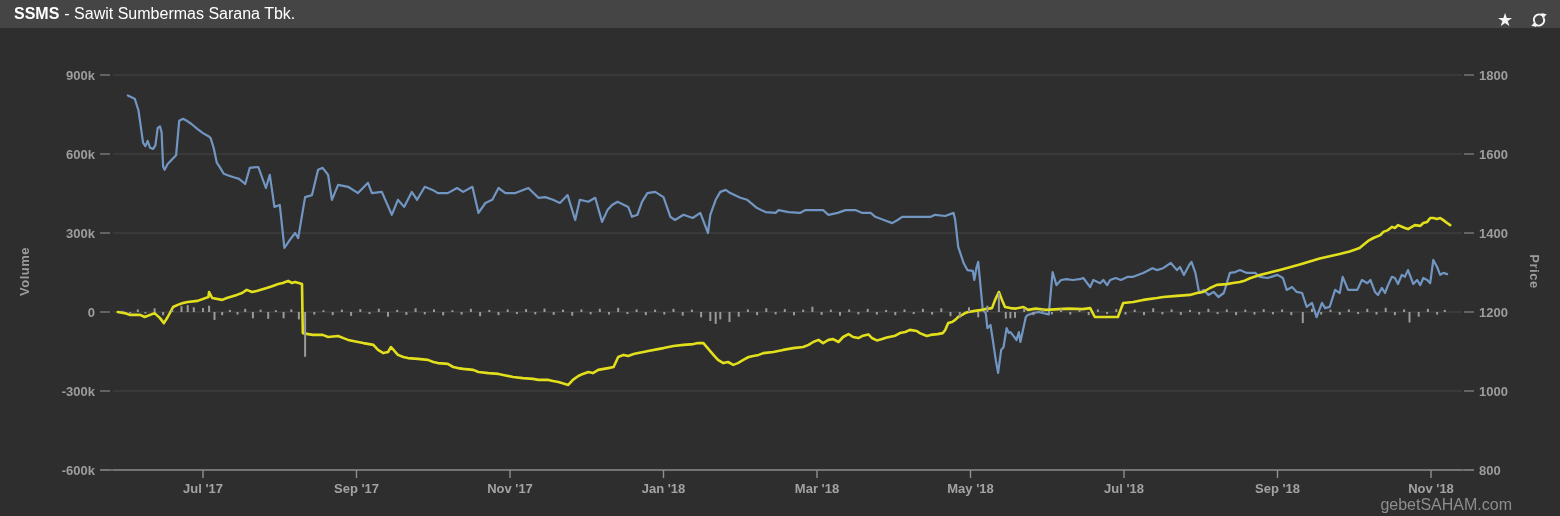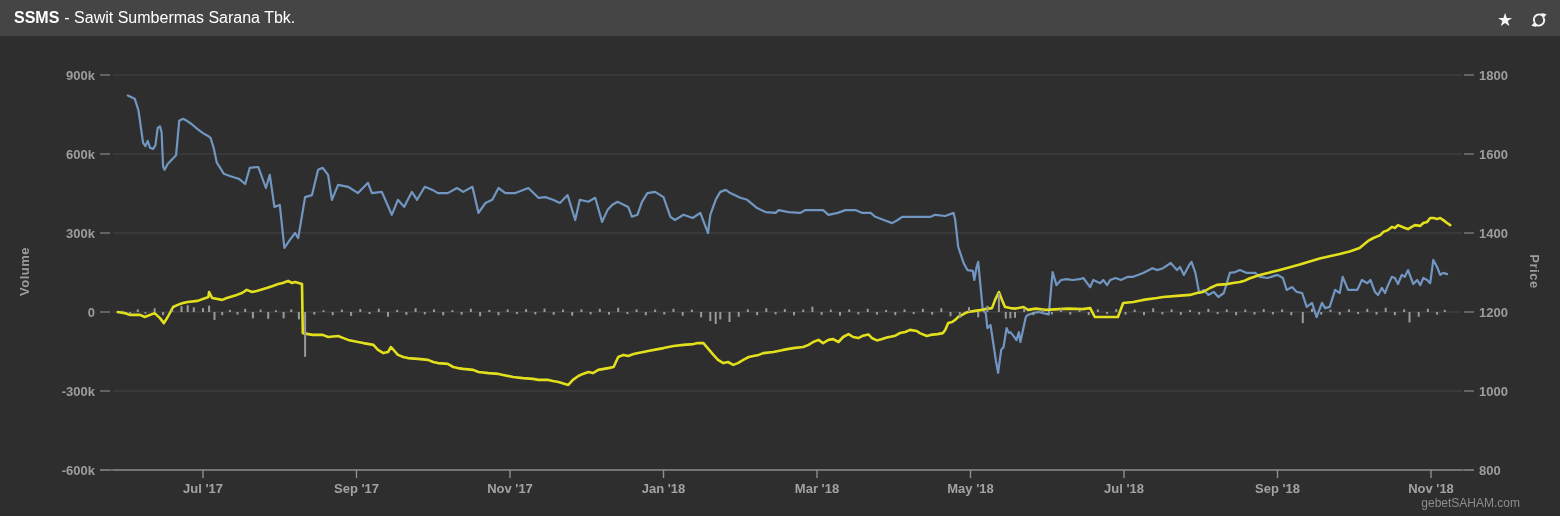--- a/index.html
+++ b/index.html
@@ -1,38 +1,38 @@
 <!DOCTYPE html>
 <html><head>
 <meta charset="utf-8">
 <style>
   html,body{margin:0;padding:0;background:#2e2e2e;}
   #app{position:relative;width:1560px;height:516px;background:#2e2e2e;overflow:hidden;
        font-family:"Liberation Sans",sans-serif;}
-  #titlebar{position:absolute;left:0;top:0;width:1560px;height:36px;background:#454545;
+  #titlebar{position:absolute;left:0;top:0;width:1560px;height:28px;background:#454545;
             display:flex;align-items:center;}
   #title{margin-left:14px;color:#ffffff;font-size:16px;white-space:nowrap;}
   #title .ticker{font-weight:700;}
   #title .subtitle{font-weight:400;margin-left:5px;}
   #titlebar-actions{position:absolute;right:10px;top:0;height:40px;display:flex;align-items:center;gap:12px;}
   .icon-btn{width:22px;height:22px;display:flex;align-items:center;justify-content:center;
             cursor:pointer;background:none;border:none;padding:0;}
   #star-btn{color:#f5f5f5;font-size:18px;line-height:22px;}
   #chart-svg{position:absolute;left:0;top:40px;}
   .grid-line{stroke:#444444;stroke-width:1;}
   .axis-line{stroke:#7a7a7a;stroke-width:1.4;}
   .tick-dash{stroke:#7a7a7a;stroke-width:1.4;}
   .month-tick{stroke:#8f8f8f;stroke-width:1.4;}
   .tick-label{fill:#9d9d9d;font:700 13px "Liberation Sans",sans-serif;}
   .month-label{fill:#a3a3a3;font:700 13px "Liberation Sans",sans-serif;}
   .axis-title{position:absolute;color:#9d9d9d;font:700 13px "Liberation Sans",sans-serif;
               letter-spacing:.5px;}
   #vol-title{left:-26px;top:264px;transform:rotate(-90deg);transform-origin:center;width:100px;text-align:center;}
   #price-title{right:-24px;top:264px;transform:rotate(90deg);transform-origin:center;width:100px;text-align:center;}
-  #watermark{position:absolute;right:40px;top:496px;color:#8d8d8d;font-size:12px;margin-left:47px;}
+  #watermark{position:absolute;right:48px;top:496px;color:#8d8d8d;font-size:16px;margin-left:47px;}
 </style>
 </head>
 <body>
 
 <div id="app">
 
   <div id="titlebar">
     <div id="title">
       <span class="ticker">SSMS</span><span class="subtitle">- Sawit Sumbermas Sarana Tbk.</span>
     </div>

